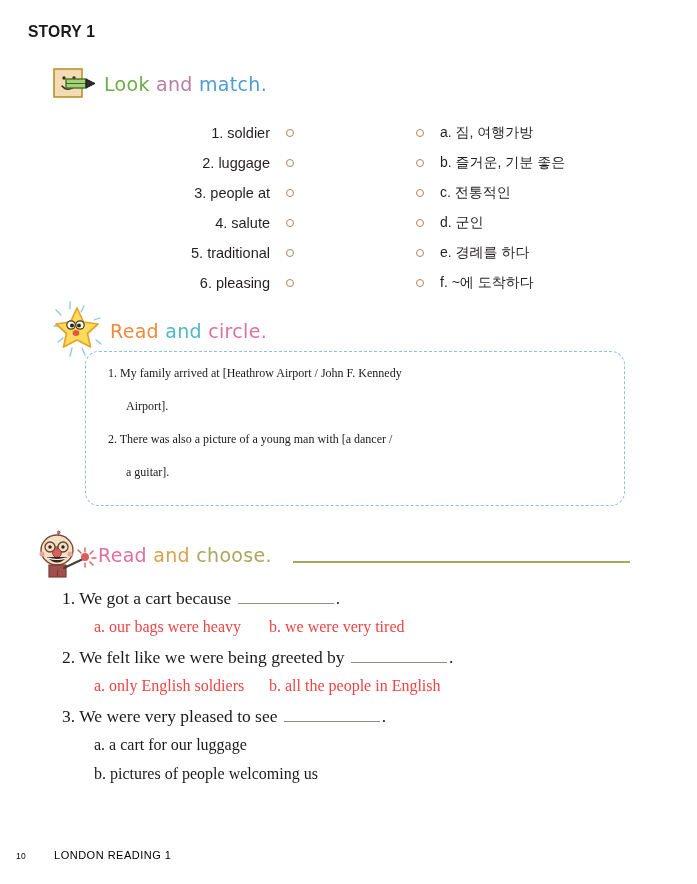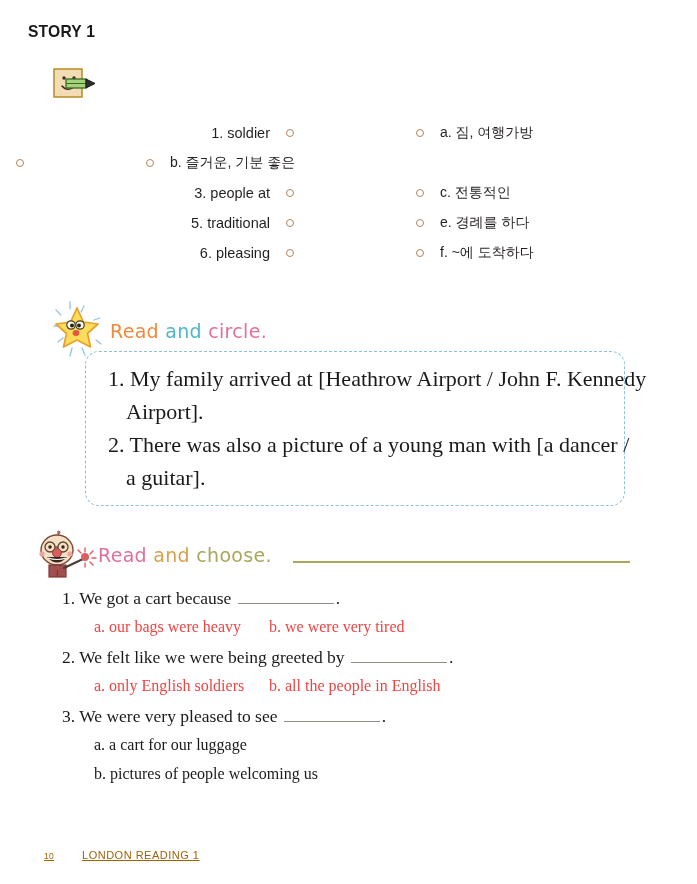--- a/index.html
+++ b/index.html
@@ -96,21 +96,21 @@
     left: 85px;
     top: 351px;
     width: 540px;
     height: 155px;
     border: 1.7px dashed #8cbfe0;
     border-radius: 14px;
     box-sizing: border-box;
   }
   .circle-line {
     font-family: "Liberation Serif", serif;
-    font-size: 22px;
+    font-size: 12px;
     color: #1a1a1a;
     position: absolute;
     white-space: nowrap;
   }
   .cl-1 { left: 22px; top: 14px; }
   .cl-1b { left: 40px; top: 47px; }
   .cl-2 { left: 22px; top: 80px; }
   .cl-2b { left: 40px; top: 113px; }
 
   
@@ -156,26 +156,25 @@
   .opt-stack {
     font-family: "Liberation Serif", serif;
     font-size: 16px;
     color: #1a1a1a;
     margin: 0 0 11px 32px;
   }
 
   
   .footer {
     position: absolute;
-    left: 44px;
+    left: 16px;
     top: 849px;
     display: flex;
     align-items: baseline;
-    color: #a16207;
-    text-decoration: underline;
+    color: #000000;
   }
   .footer-page {
     font-size: 8.5px;
     font-family: "Liberation Sans", sans-serif;
     letter-spacing: 0.3px;
   }
   .footer-book {
     font-size: 11px;
     font-family: "Liberation Sans", sans-serif;
     margin-left: 28px;
@@ -194,44 +193,54 @@
       <circle cx="12" cy="12" r="1.7" fill="#3a2e1e"></circle>
       <circle cx="22" cy="12" r="1.7" fill="#3a2e1e"></circle>
       <path d="M10 20 Q16 27 24 19" fill="none" stroke="#3a2e1e" stroke-width="1.6" stroke-linecap="round"></path>
       <g>
         <rect x="14" y="13" width="20" height="9" fill="#a6d17a" stroke="#3a6b20" stroke-width="1.3"></rect>
         <line x1="14" y1="17.5" x2="34" y2="17.5" stroke="#3a6b20" stroke-width="1"></line>
         <path d="M34 13 L43 17.5 L34 22 Z" fill="#2f2f2f" stroke="#1a1a1a" stroke-width="1"></path>
       </g>
     </svg>
   </span>
+  <span class="head-text" style="margin-left:6px;">
+    <span style="color:#6cae4a">Look</span><span>&nbsp;</span><span style="color:#b87fa3">and</span><span>&nbsp;</span><span style="color:#4b9dd4">match.</span>
+  </span>
 </div>
 
 <div class="match-wrap">
 
   <div class="match-row">
     <div class="match-left"><span>1.</span> <span>soldier</span></div>
     <div class="bullet bl-left"></div>
     <div class="bullet bl-right"></div>
     <div class="match-right"><span>a.</span> <span>짐, 여행가방</span></div>
   </div>
 
   <div class="match-row">
+    <div class="match-left"><span>2.</span> <span>luggage</span></div>
     <div class="bullet bl-left"></div>
     <div class="bullet bl-right"></div>
     <div class="match-right"><span>b.</span> <span>즐거운, 기분 좋은</span></div>
   </div>
 
   <div class="match-row">
     <div class="match-left"><span>3.</span> <span>people at</span></div>
     <div class="bullet bl-left"></div>
     <div class="bullet bl-right"></div>
     <div class="match-right"><span>c.</span> <span>전통적인</span></div>
   </div>
 
+  <div class="match-row">
+    <div class="match-left"><span>4.</span> <span>salute</span></div>
+    <div class="bullet bl-left"></div>
+    <div class="bullet bl-right"></div>
+    <div class="match-right"><span>d.</span> <span>군인</span></div>
+  </div>
 
   <div class="match-row">
     <div class="match-left"><span>5.</span> <span>traditional</span></div>
     <div class="bullet bl-left"></div>
     <div class="bullet bl-right"></div>
     <div class="match-right"><span>e.</span> <span>경례를 하다</span></div>
   </div>
 
   <div class="match-row">
     <div class="match-left"><span>6.</span> <span>pleasing</span></div>

